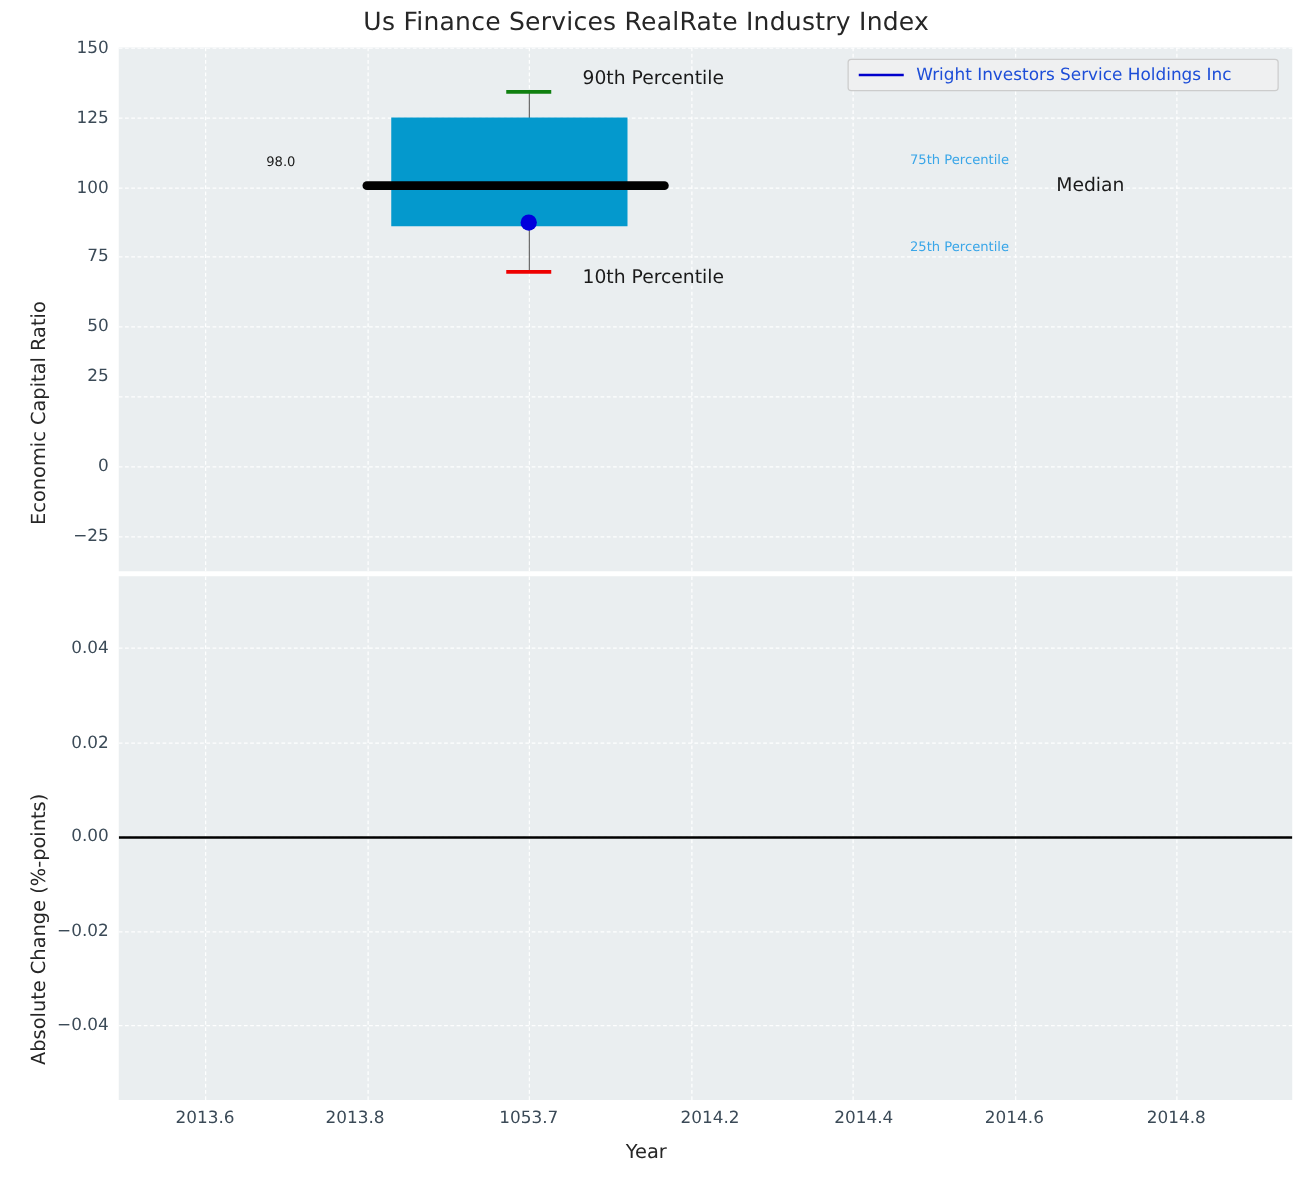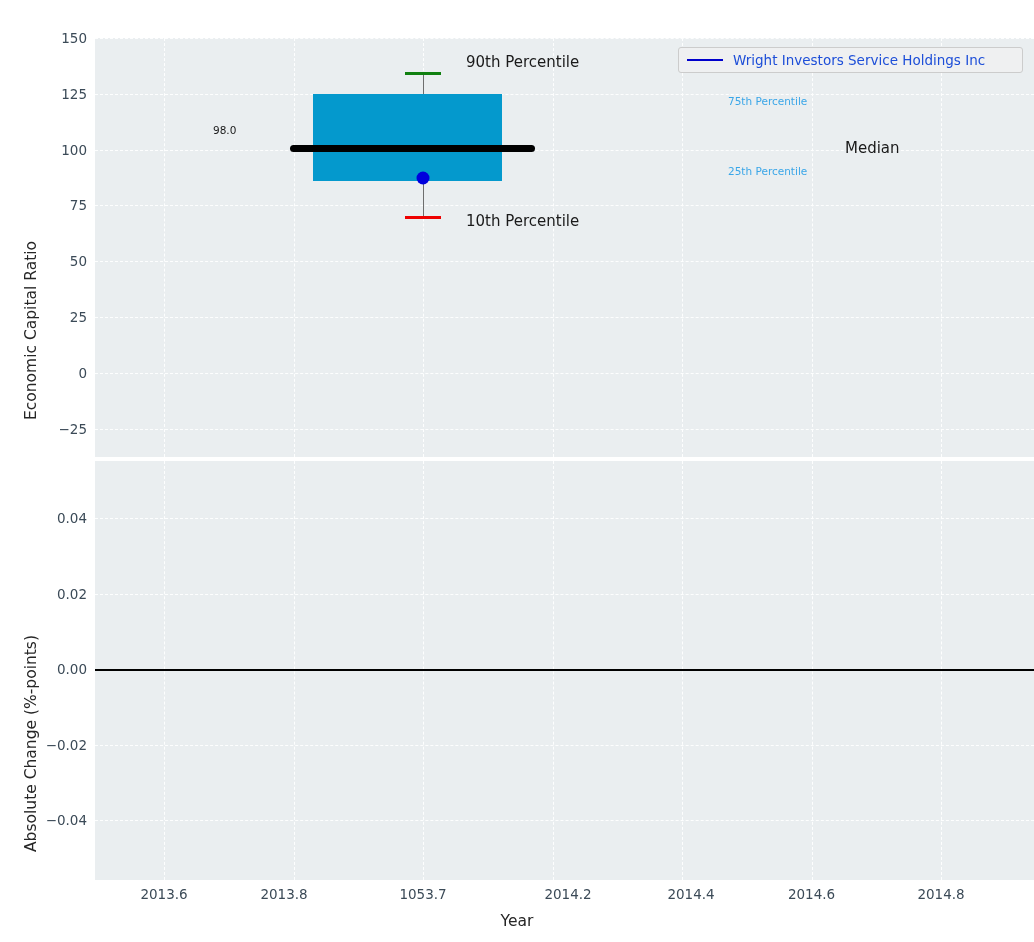--- a/index.html
+++ b/index.html
@@ -181,20 +181,21 @@
     color: #1a1a1a;
   }
   .annot-value {
     font-size: 10.5px;
     color: #1a1a1a;
     text-align: center;
   }
   .annot-blue {
     font-size: 10.5px;
     color: #3aa6e8;
+    margin-top: 27px;
   }
 
   
   #legend {
     position: absolute;
     left: 678px;
     top: 47px;
     width: 345px;
     height: 26px;
     background: #eff0f1;
@@ -217,20 +218,21 @@
     color: #1d4ed8;
     white-space: nowrap;
     font-family: "DejaVu Sans", sans-serif;
   }
 </style>
 </head>
 <body>
 
 <div id="figure">
 
+  <div class="fig-title">Us Finance Services RealRate Industry Index</div>
 
   <div class="panel" id="panel-top">
 
     <div class="gridline-h" style="top:0px;"></div>
     <div class="gridline-h" style="top:55.8px;"></div>
     <div class="gridline-h" style="top:111.6px;"></div>
     <div class="gridline-h" style="top:167.4px;"></div>
     <div class="gridline-h" style="top:223.2px;"></div>
     <div class="gridline-h" style="top:279.0px;"></div>
     <div class="gridline-h" style="top:334.8px;"></div>
@@ -287,21 +289,21 @@
 
     <div class="zero-line" style="top:208px;"></div>
   </div>
 
   <div class="ytick-wrap">
     <div class="ytick" style="top:38px;">150</div>
     <div class="ytick" style="top:93.8px;">125</div>
     <div class="ytick" style="top:149.6px;">100</div>
     <div class="ytick" style="top:205.4px;">75</div>
     <div class="ytick" style="top:261.2px;">50</div>
-    <div class="ytick" style="top:317px;">25</div>
+    <div class="ytick" style="top:301px;">25</div>
     <div class="ytick" style="top:372.8px;">0</div>
     <div class="ytick" style="top:428.6px;">−25</div>
   </div>
 
   <div class="ytick-wrap">
     <div class="ytick" style="top:518px;">0.04</div>
     <div class="ytick" style="top:593.5px;">0.02</div>
     <div class="ytick" style="top:669px;">0.00</div>
     <div class="ytick" style="top:744.5px;">−0.02</div>
     <div class="ytick" style="top:820px;">−0.04</div>

